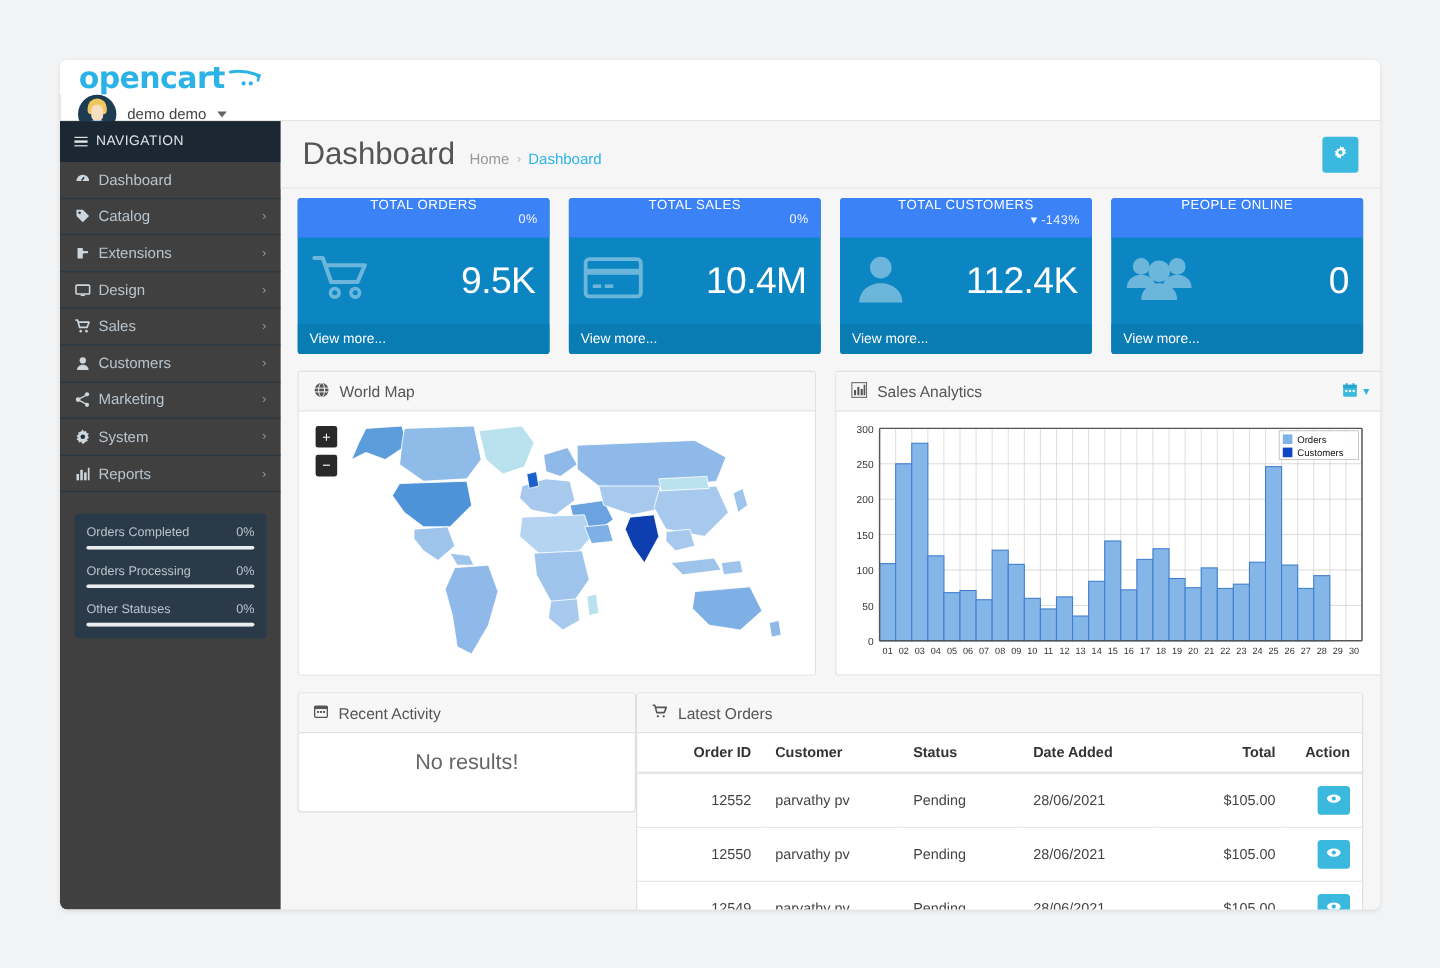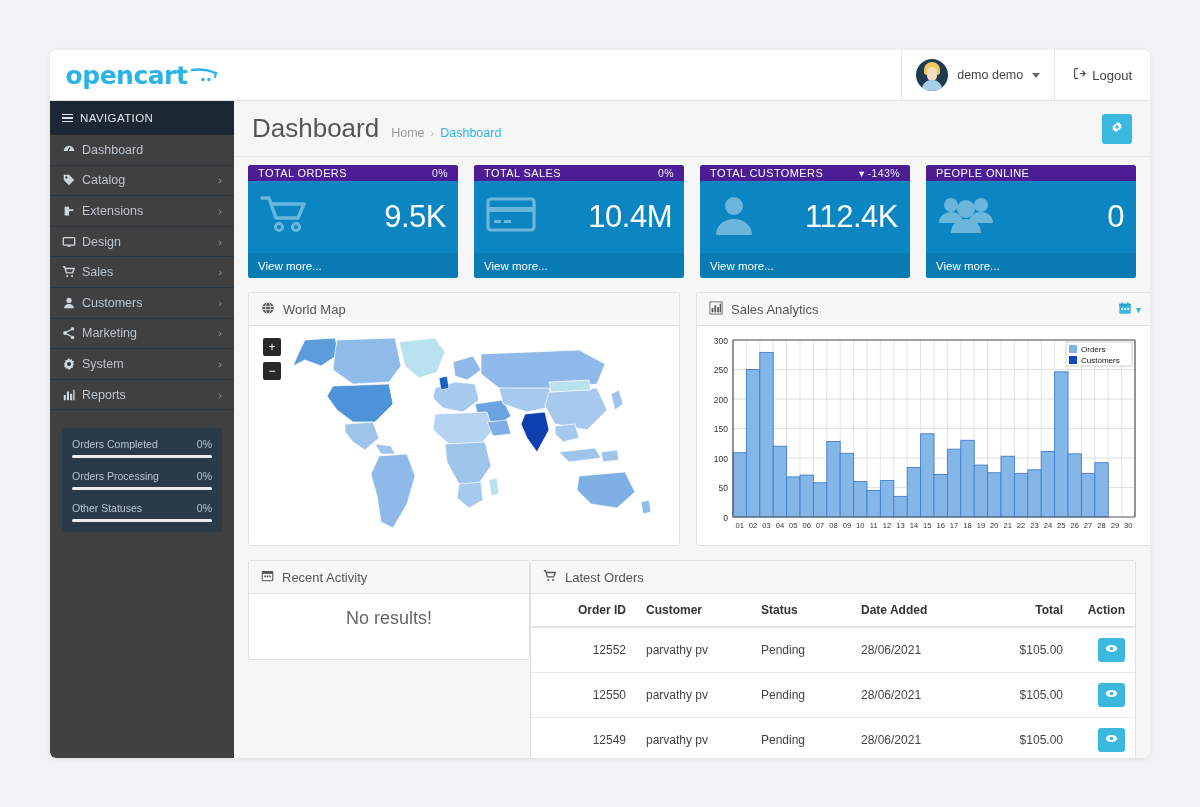--- a/index.html
+++ b/index.html
@@ -15,21 +15,21 @@
     background: #f6f6f6;
     border-radius: 6px;
     overflow: hidden;
     box-shadow: 0 1px 4px rgba(0,0,0,0.10);
   }
 
   
   .topbar {
     position: absolute; left: 0; top: 0; width: 1100px; height: 51px;
     background: #fff; border-bottom: 1px solid #e3e3e3;
-    display: flex; align-items: stretch;
+    display: flex; align-items: stretch; flex-direction: column;
   }
   .logo-cell {
     width: 184px; display: flex; align-items: center; justify-content: center;
     background: #fff;
   }
   .logo-text {
     font-size: 25px; font-weight: bold; color: #2bb3e8; letter-spacing: -0.5px;
     font-family: "DejaVu Sans", sans-serif;
   }
   .logo-cart { margin-left: 3px; position: relative; display: inline-block; width: 28px; height: 20px; vertical-align: middle;}
@@ -97,22 +97,22 @@
     background: #3bb8dd; color: #fff; display:flex; align-items:center; justify-content:center;
     font-size: 13px; cursor: pointer; border: none;
   }
 
   .body-area { padding: 8px 14px 0 14px; }
 
   
   .tiles { display: flex; gap: 16px; }
   .tile { flex: 1; background: #0b86c3; border-radius: 3px; overflow: hidden; color: #fff; }
   .tile-head {
-    height: 16px; background: #4c1d95; display:flex; align-items:center;
-    padding: 0 10px; font-size: 11px; letter-spacing: 0.4px;
+    height: 33px; background: #3b82f6; display:flex; align-items:center;
+    padding: 0 10px; font-size: 11px; letter-spacing: 0.4px; flex-direction: column;
   }
   .tile-head .pct { margin-left: auto; font-size: 10.5px; opacity: .92; display:flex; align-items:center; gap:3px;}
   .tile-body { height: 72px; display:flex; align-items:center; padding: 0 12px; border-radius: 27px; }
   .tile-icon { opacity: .40; flex: none; }
   .tile-val { margin-left: auto; font-size: 31px; font-weight: normal; letter-spacing: -0.5px; }
   .tile-foot {
     height: 25px; background: #0a7cb4; display:flex; align-items:center;
     padding: 0 10px; font-size: 11.5px; cursor: pointer;
   }
 

